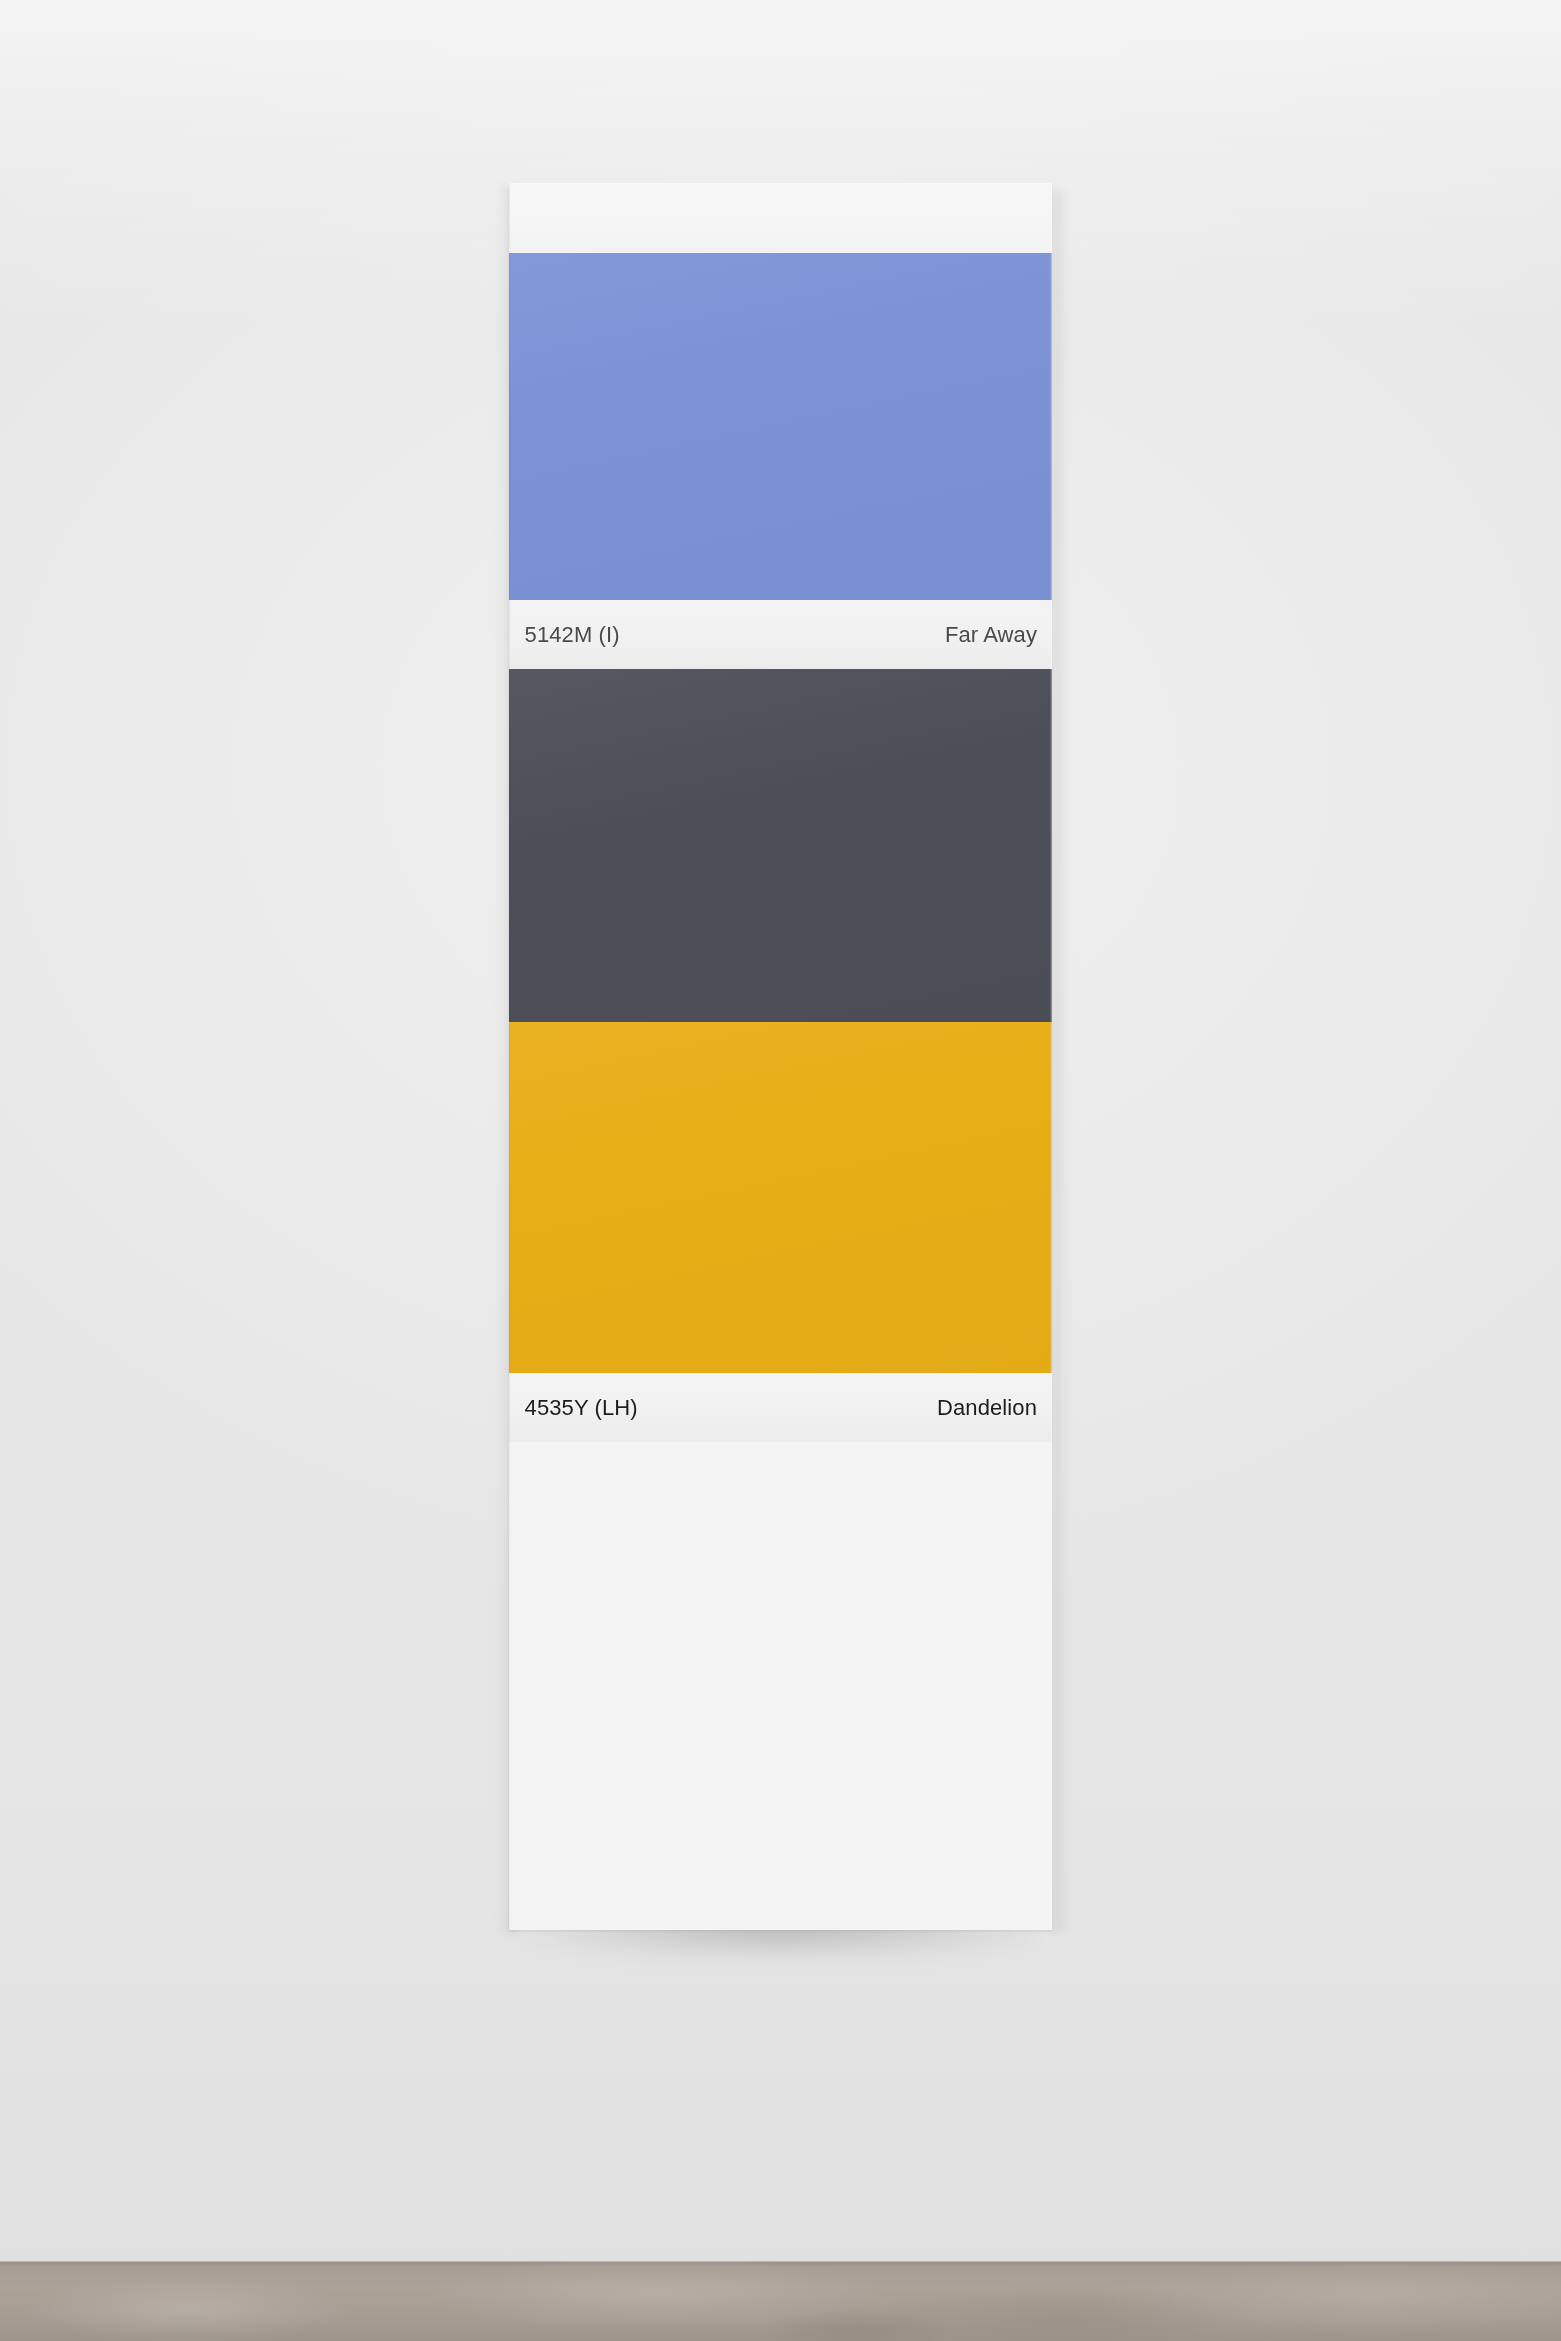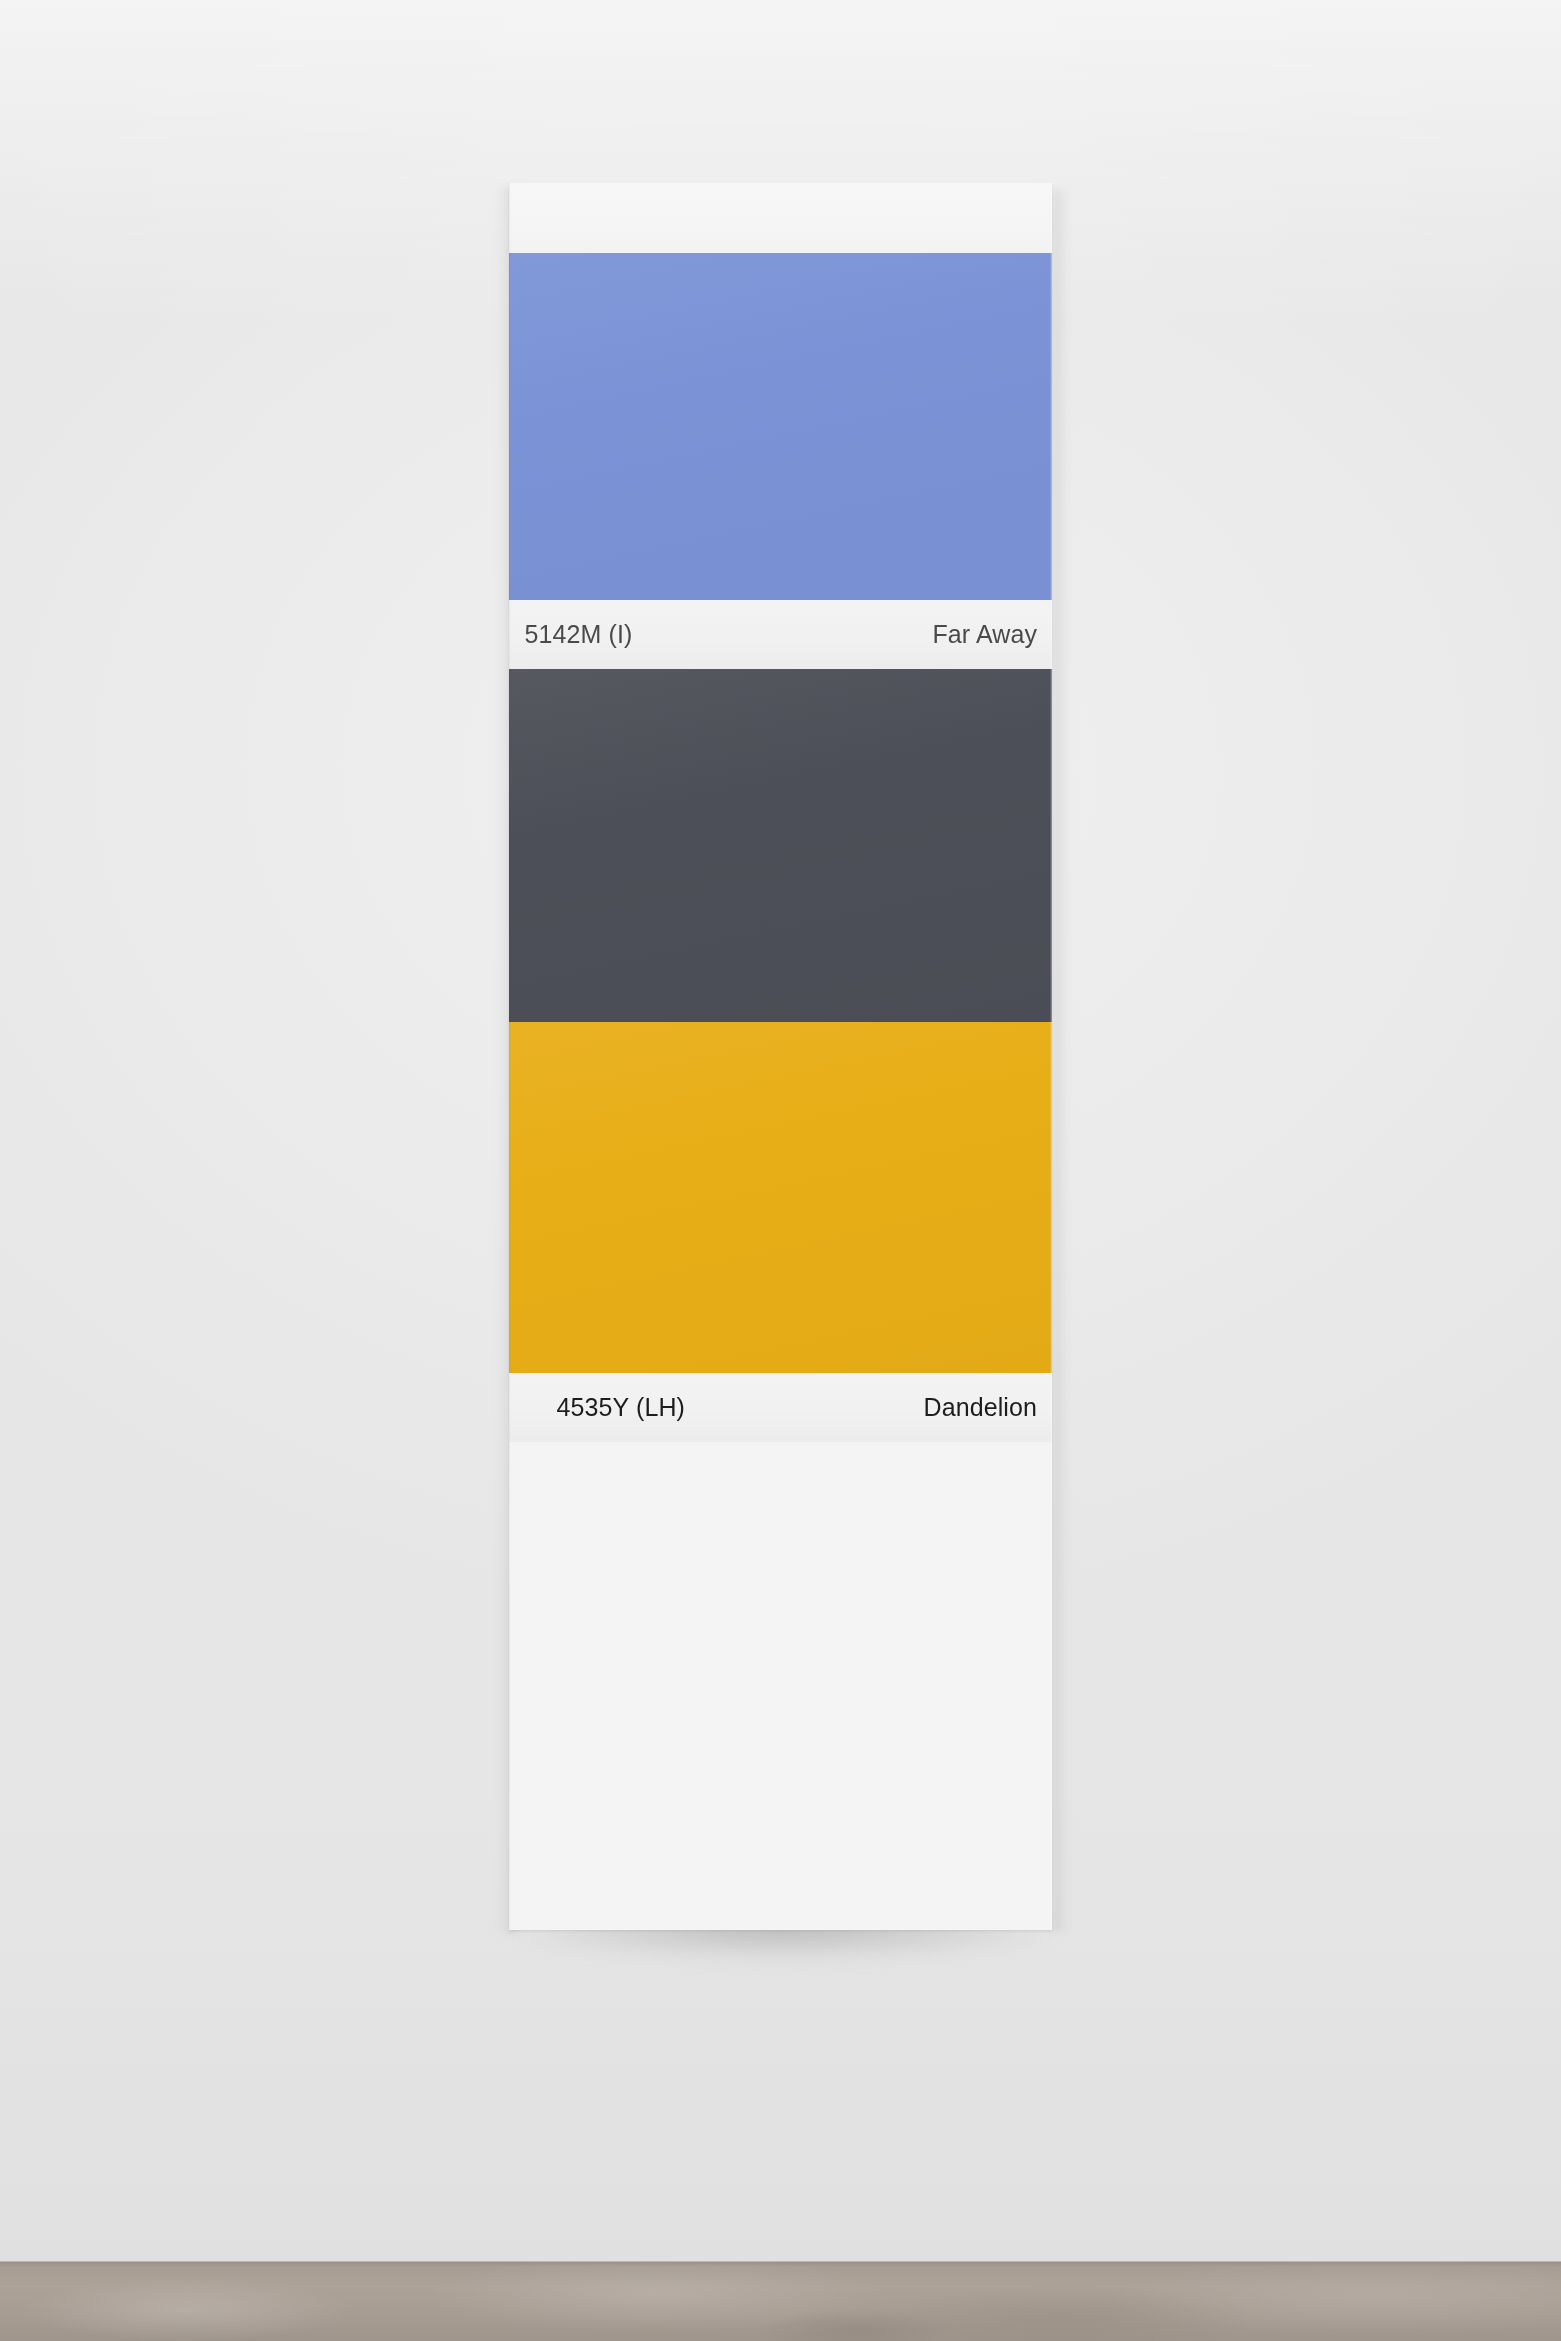--- a/index.html
+++ b/index.html
@@ -146,28 +146,28 @@
     display: flex;
     align-items: center;
     justify-content: space-between;
     padding: 0 15px 0 15.6px;
     box-sizing: border-box;
   }
 
   .code,
   .name {
     font-family: "Liberation Sans", sans-serif;
-    font-size: 25px;
+    font-size: 22px;
     line-height: 1;
     letter-spacing: 0.1px;
     white-space: nowrap;
     color: #3b3b3b;
   }
   .label-band.ink-dark .code,
-  .label-band.ink-dark .name { color: #1d1d1d; margin-left: 32px; }
+  .label-band.ink-dark .name { color: #1d1d1d; }
   .label-band.ink-mid .code,
   .label-band.ink-mid .name { color: #4a4a4a; }
 
   
   #artwork-edge-right {
     position: absolute;
     right: 0; top: 0;
     width: 2.3px; height: 100%;
     background: linear-gradient(90deg, rgba(255,255,255,0.0), rgba(255,255,255,0.45));
     pointer-events: none;

